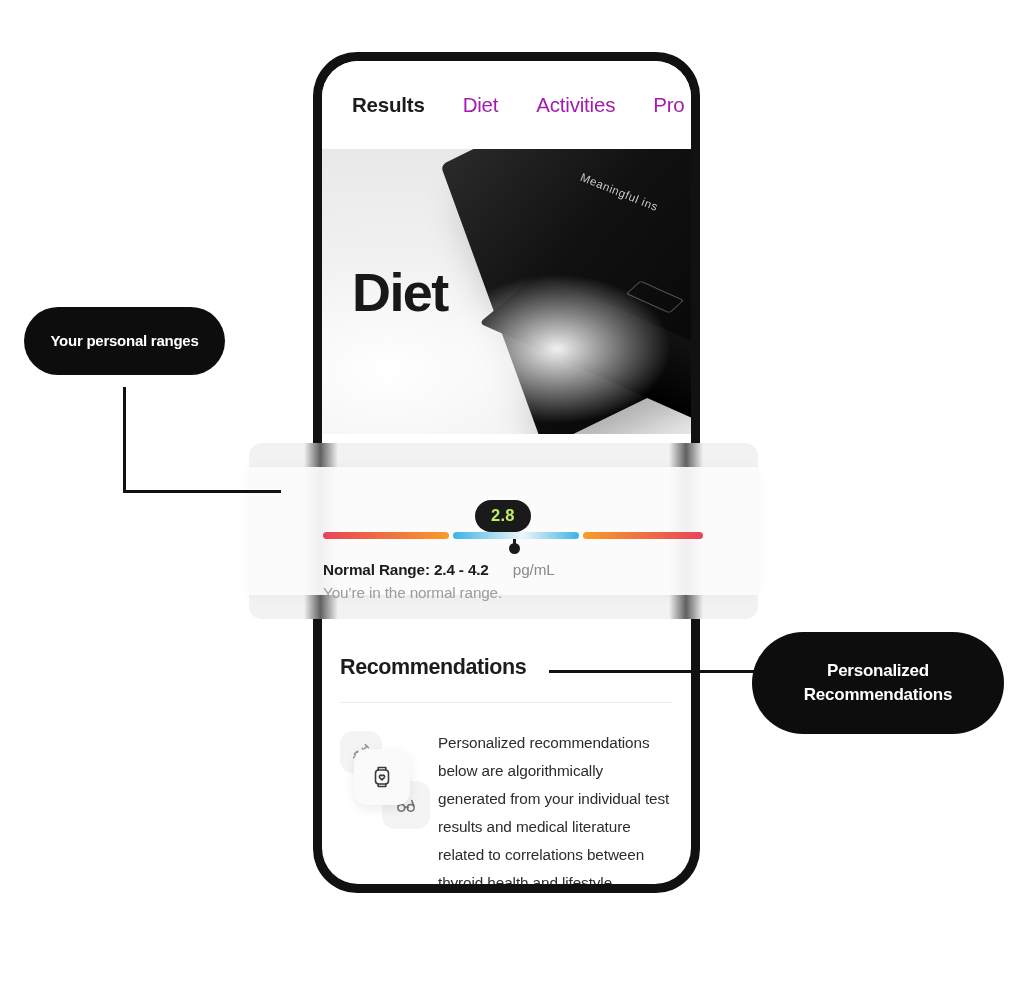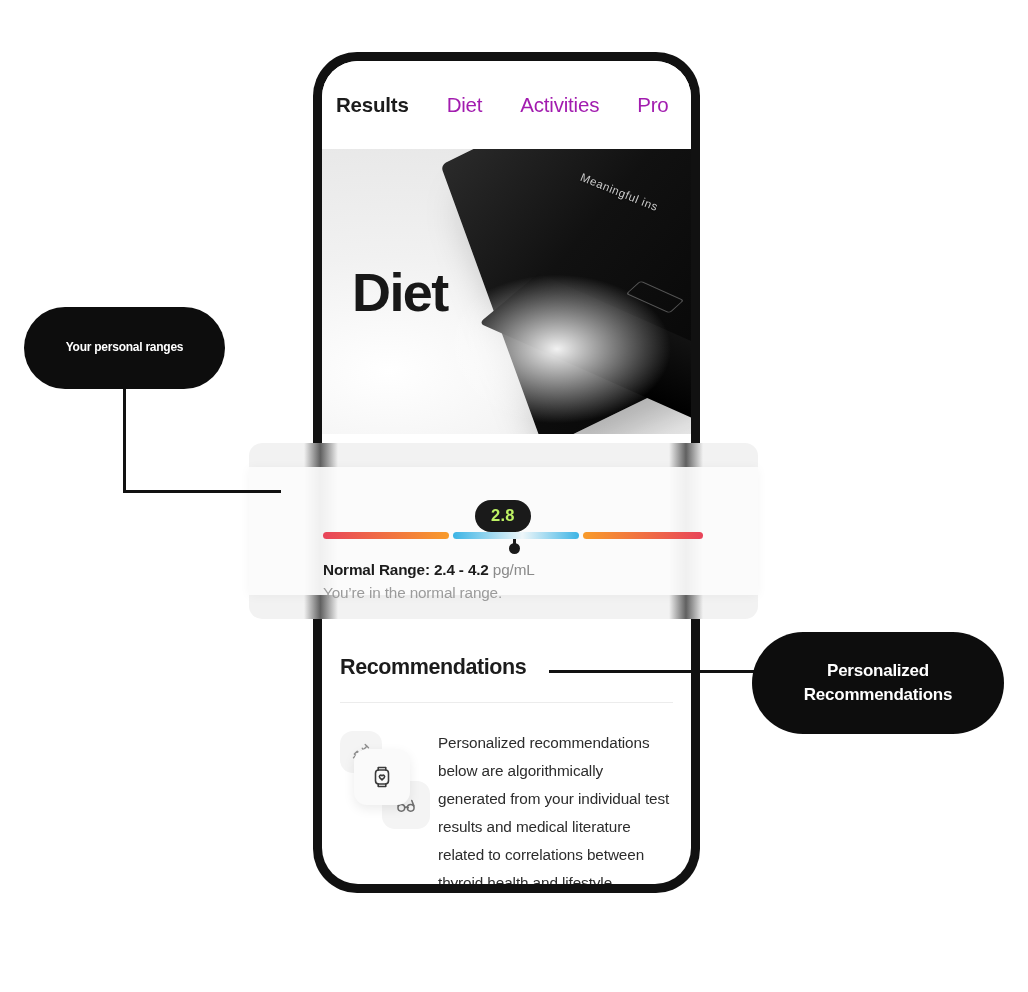--- a/index.html
+++ b/index.html
@@ -42,21 +42,21 @@
 
   
   #tabbar {
     position: absolute;
     left: 0; top: 0;
     width: 100%;
     height: 88px;
     background: #ffffff;
     display: flex;
     align-items: center;
-    padding-left: 14px;
+    padding-left: 30px;
     box-sizing: border-box;
     gap: 0px;
   }
   .tab {
     font-size: 20.5px;
     letter-spacing: -0.2px;
     color: #a21caf;
     font-weight: 400;
     white-space: nowrap;
     margin-right: 38px;
@@ -308,21 +308,21 @@
   
   #range-text {
     position: absolute;
     left: 0px;
     top: 94px;
     font-size: 15.3px;
     letter-spacing: -0.15px;
     white-space: nowrap;
   }
   #range-text .strong { font-weight: 700; color: #1c1c1c; }
-  #range-text .unit   { font-weight: 400; color: #8a8a8a; }
+  #range-text .unit   { font-weight: 400; color: #8a8a8a; margin-left: 20px; }
   #range-status {
     position: absolute;
     left: 0px;
     top: 117px;
     font-size: 15.3px;
     color: #9b9b9b;
     letter-spacing: -0.15px;
     white-space: nowrap;
   }
 
@@ -337,22 +337,22 @@
     line-height: 1.42;
     z-index: 40;
     display: flex;
     align-items: center;
     justify-content: center;
   }
   #callout-ranges {
     left: 24px;
     top: 307px;
     width: 201px;
-    height: 82px;
-    font-size: 12px;
+    height: 68px;
+    font-size: 15px;
     letter-spacing: -0.25px;
   }
   #callout-recs {
     left: 752px;
     top: 632px;
     width: 252px;
     height: 102px;
     font-size: 17px;
     letter-spacing: -0.25px;
   }

